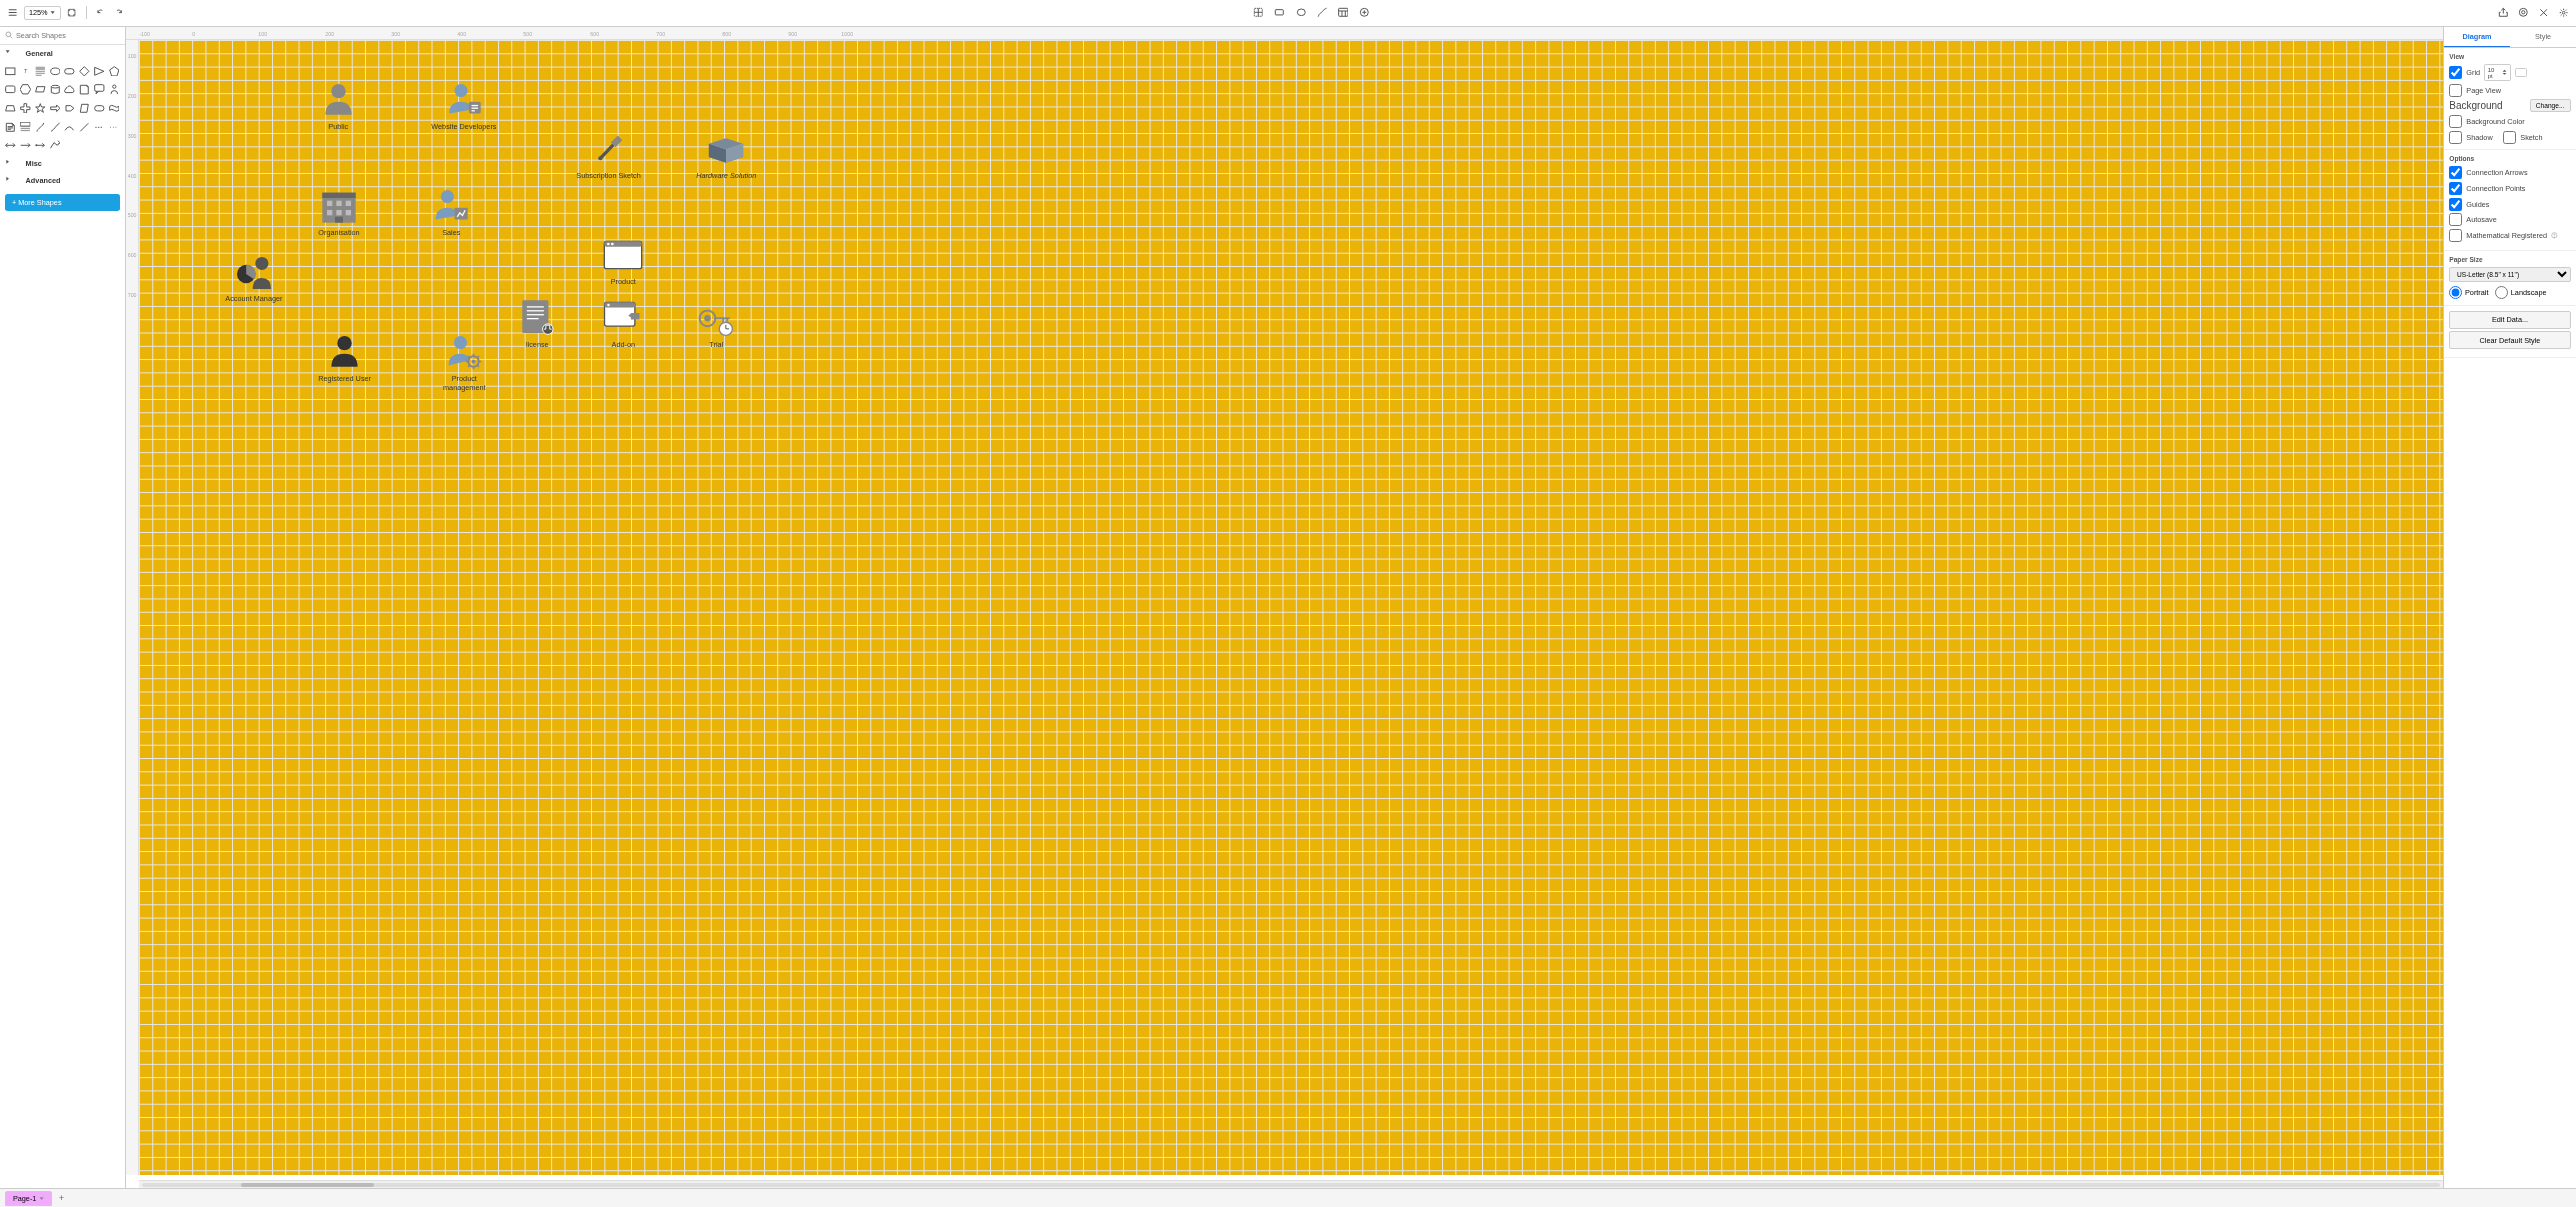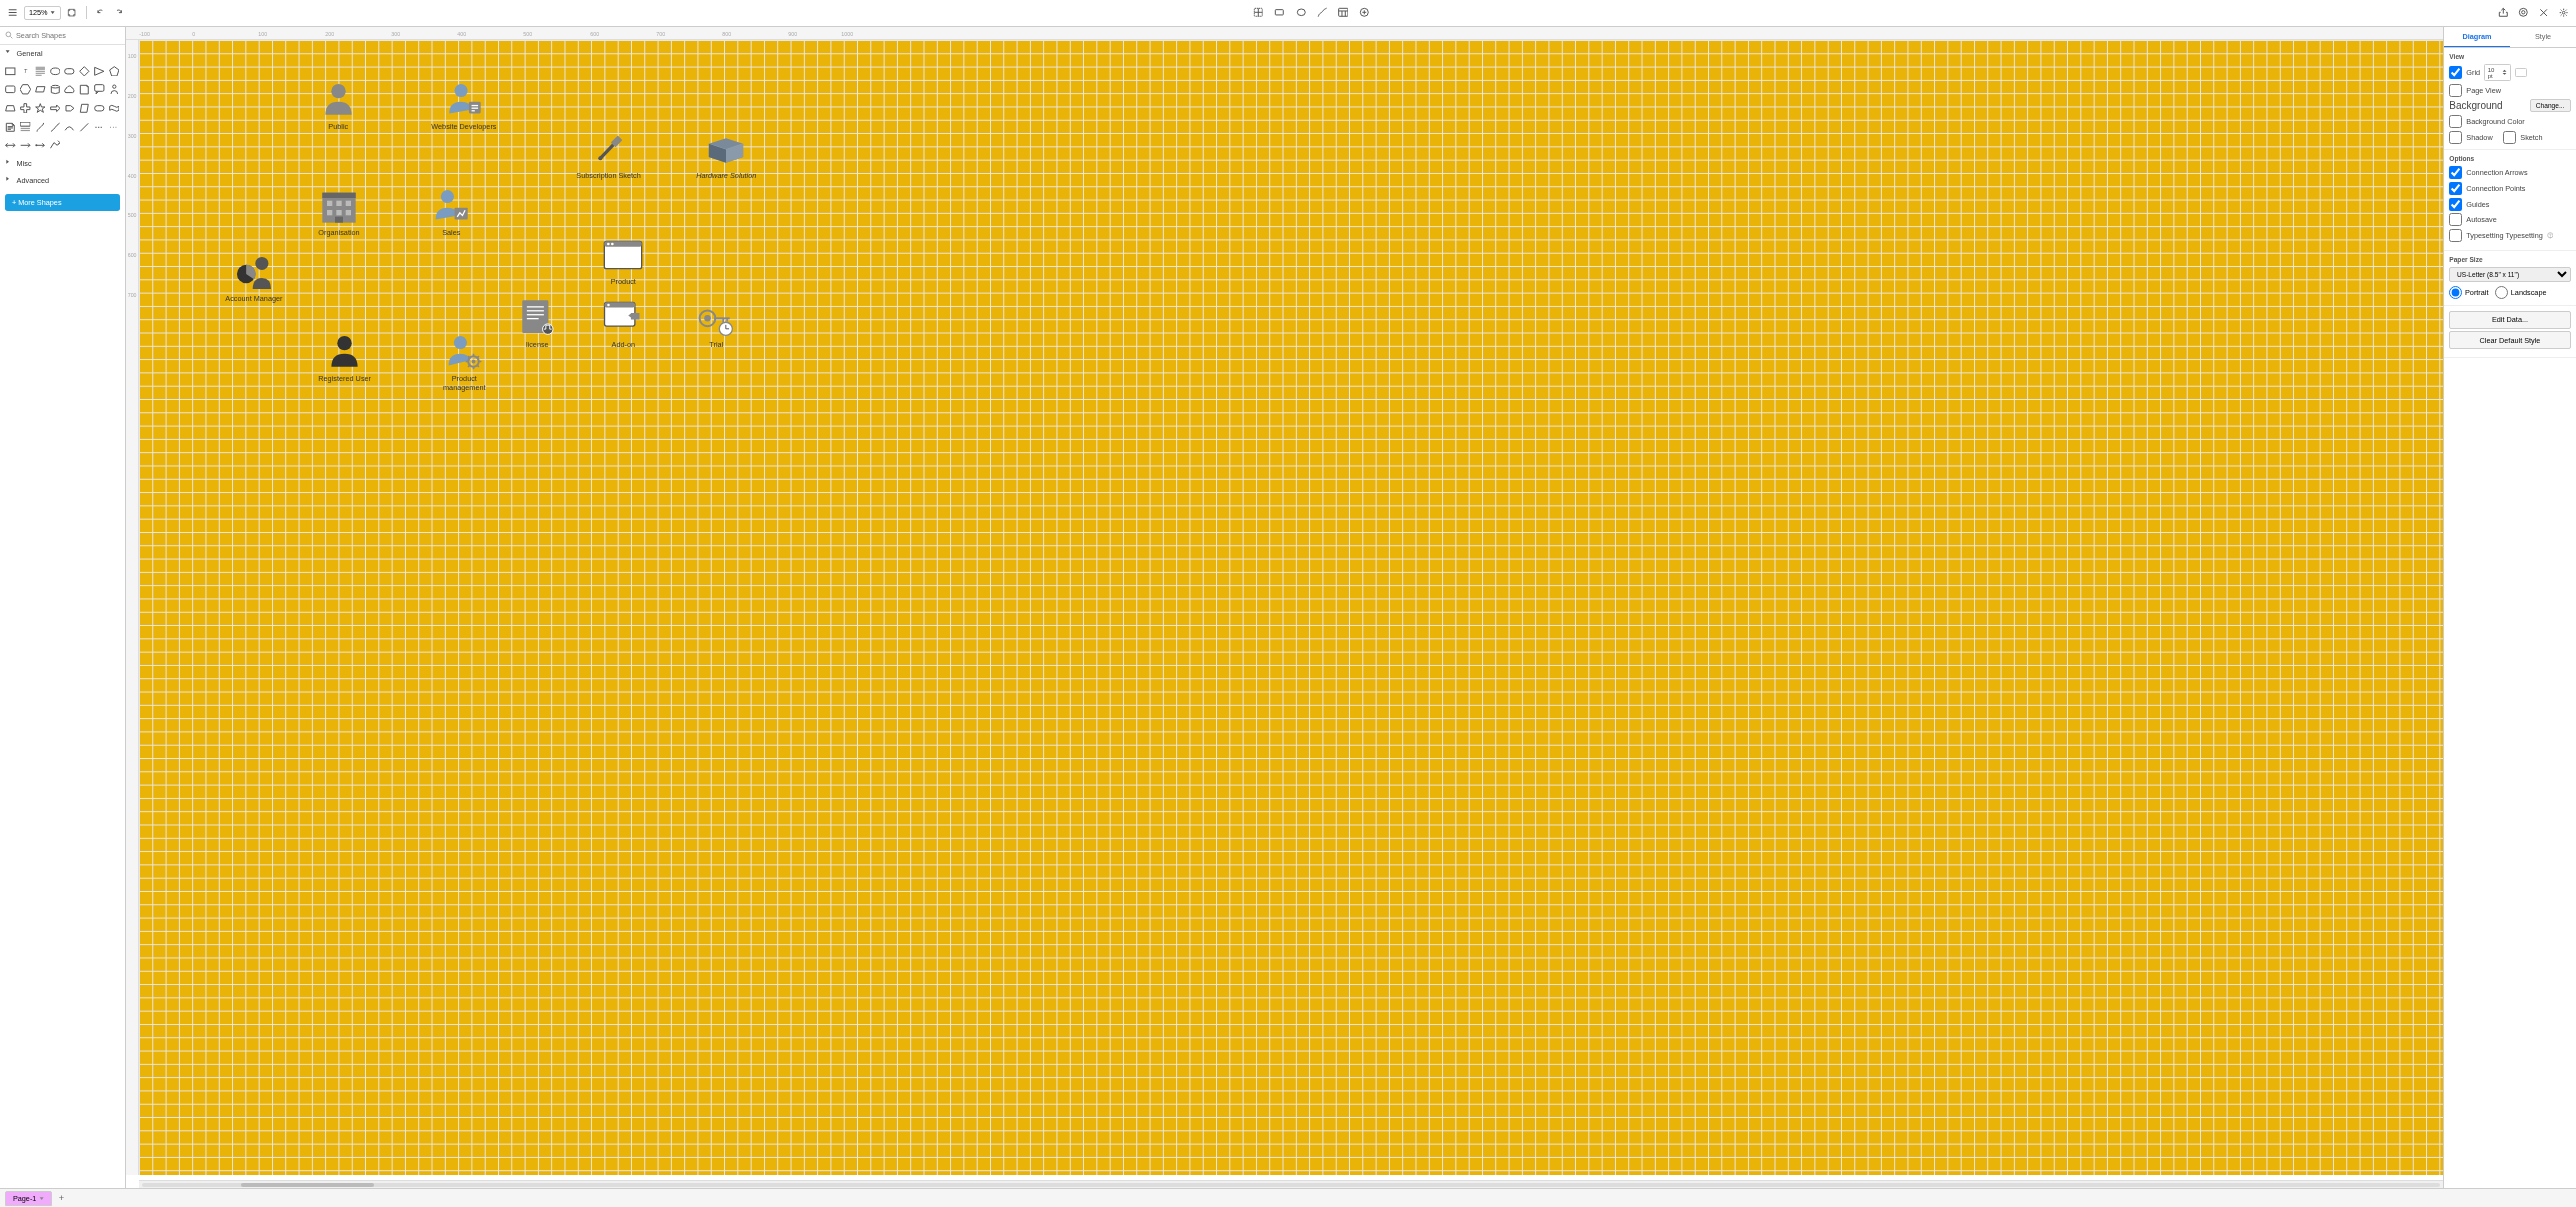--- a/index.html
+++ b/index.html
@@ -74,23 +74,23 @@
       font-size: 7.3px;
       color: #666;
     }
 
     .panel-section-header {
       display: flex;
       align-items: flex-start;
       padding: 4px 5.3px;
       cursor: pointer;
       font-size: 7.3px;
-      font-weight: normal;
+      font-weight: bold;
       color: #333;
-      gap: 6px;
+      gap: 15px;
     }
 
     .shapes-grid {
       display: grid;
       grid-template-columns: repeat(8, 1fr);
       gap: 1.3px;
       padding: 2.7px 4px;
     }
     .shape-item {
       width: 13.3px;
@@ -1028,21 +1028,21 @@
       <div class="checkbox-row">
         <input type="checkbox" checked="" style="">
         <span>Guides</span>
       </div>
       <div class="checkbox-row">
         <input type="checkbox" style="">
         <span>Autosave</span>
       </div>
       <div class="checkbox-row">
         <input type="checkbox" style="">
-        <span>Typesetting Typesetting</span>
+        <span>Mathematical Registered</span>
         <svg width="6.6" height="6.6" viewBox="0 0 10 10" fill="none" stroke="#aaa" stroke-width="1">
           <circle cx="5" cy="5" r="4"></circle>
           <path d="M4 4 Q4 3 5 3 Q6 3 6 4 Q6 5 5 5.5 L5 6.5"></path>
           <circle cx="5" cy="8" r="0.5" fill="#aaa"></circle>
         </svg>
       </div>
     </div>
 
     <div class="right-section">
       <div class="right-section-title">Paper Size</div>

